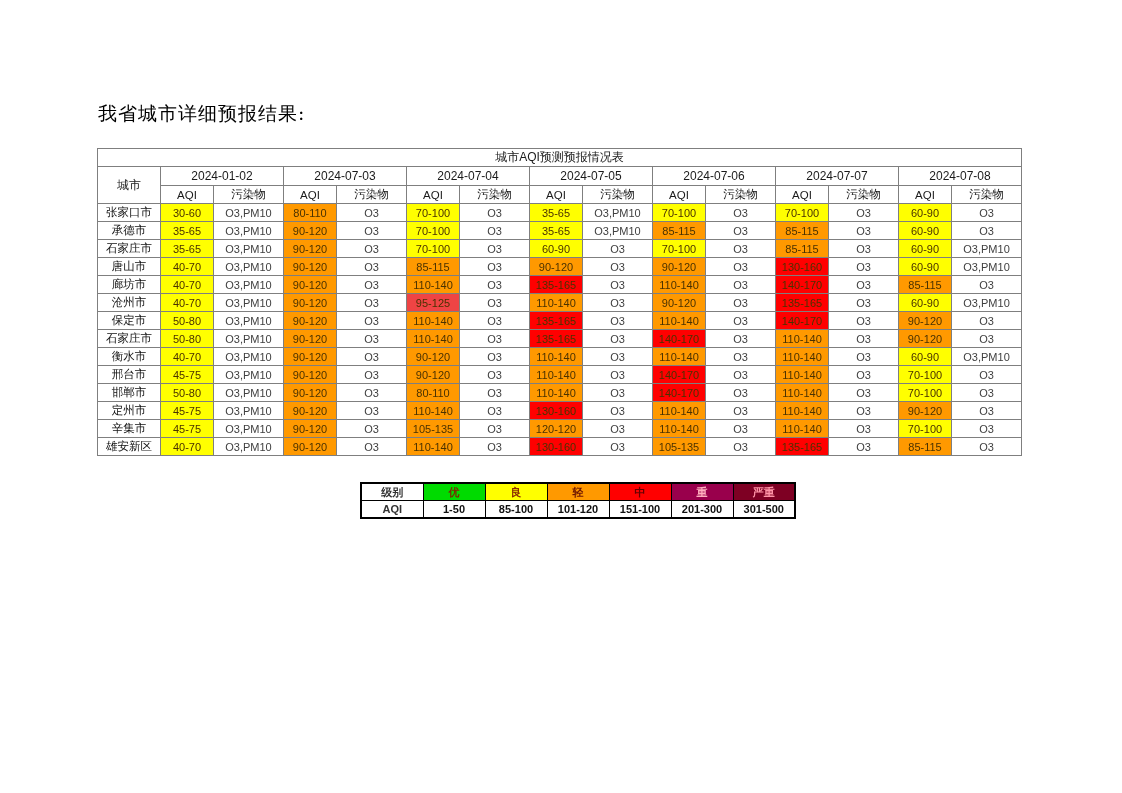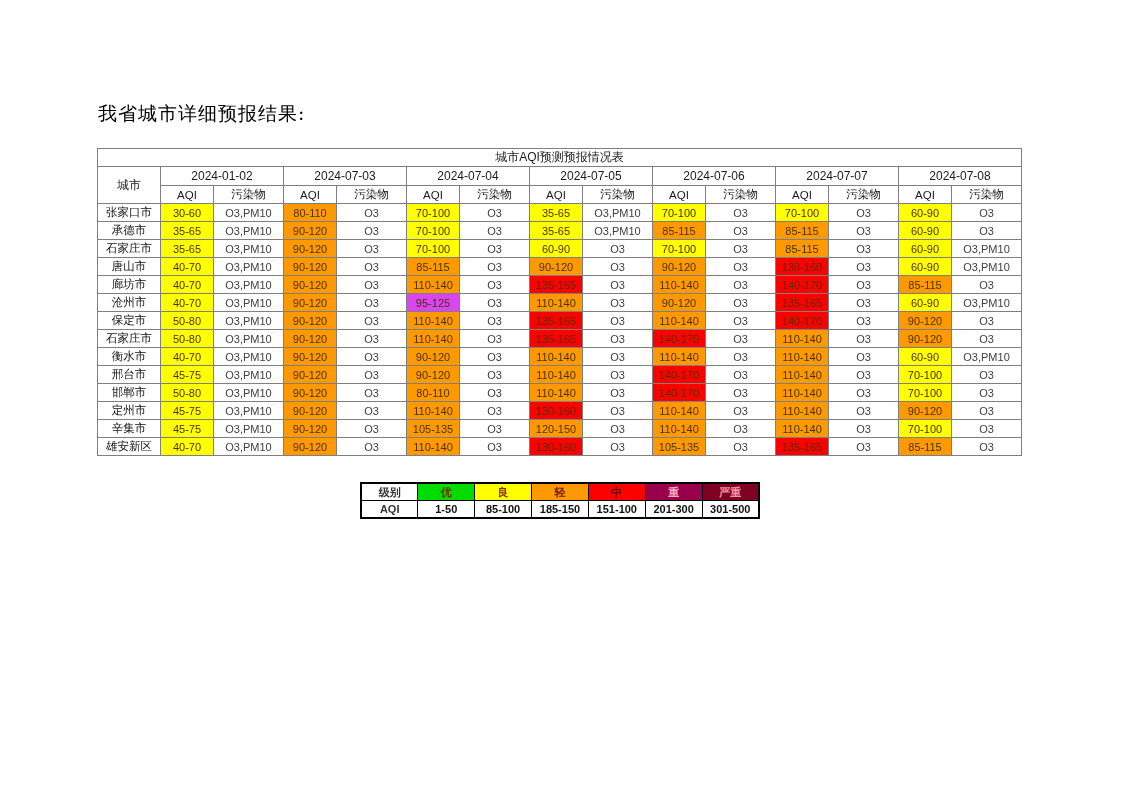--- a/index.html
+++ b/index.html
@@ -78,21 +78,21 @@
   }
   td.pol {
     font-size: 11px;
     color: #404040;
     background: #ffffff;
   }
   table.legend-table {
     position: absolute;
     left: 360px;
     top: 482px;
-    width: 400px;
+    width: 436px;
     border-collapse: collapse;
     table-layout: fixed;
     font-family: "Liberation Sans", sans-serif;
   }
   table.legend-table td, table.legend-table th {
     border: 1px solid #000000;
     padding: 0;
     text-align: center;
     vertical-align: middle;
     height: 16px;
@@ -248,21 +248,21 @@
           <td class="pol">O3</td>
           <td class="aqi" style="background: rgb(255, 153, 0);">85-115</td>
           <td class="pol">O3</td>
         </tr>
         <tr class="data-row">
           <td class="city">沧州市</td>
           <td class="aqi" style="background: rgb(255, 255, 0);">40-70</td>
           <td class="pol">O3,PM10</td>
           <td class="aqi" style="background: rgb(255, 153, 0);">90-120</td>
           <td class="pol">O3</td>
-          <td class="aqi" style="background: #d946ef;">95-125</td>
+          <td class="aqi" style="background: #ef4444;">95-125</td>
           <td class="pol">O3</td>
           <td class="aqi" style="background: rgb(255, 153, 0);">110-140</td>
           <td class="pol">O3</td>
           <td class="aqi" style="background: rgb(255, 153, 0);">90-120</td>
           <td class="pol">O3</td>
           <td class="aqi" style="background: rgb(255, 0, 0);">135-165</td>
           <td class="pol">O3</td>
           <td class="aqi" style="background: rgb(255, 255, 0);">60-90</td>
           <td class="pol">O3,PM10</td>
         </tr>
@@ -369,21 +369,21 @@
           <td class="pol">O3</td>
         </tr>
         <tr class="data-row">
           <td class="city">辛集市</td>
           <td class="aqi" style="background: rgb(255, 255, 0);">45-75</td>
           <td class="pol">O3,PM10</td>
           <td class="aqi" style="background: rgb(255, 153, 0);">90-120</td>
           <td class="pol">O3</td>
           <td class="aqi" style="background: rgb(255, 153, 0);">105-135</td>
           <td class="pol">O3</td>
-          <td class="aqi" style="background: rgb(255, 153, 0);">120-150</td>
+          <td class="aqi" style="background: rgb(255, 153, 0);">120-120</td>
           <td class="pol">O3</td>
           <td class="aqi" style="background: rgb(255, 153, 0);">110-140</td>
           <td class="pol">O3</td>
           <td class="aqi" style="background: rgb(255, 153, 0);">110-140</td>
           <td class="pol">O3</td>
           <td class="aqi" style="background: rgb(255, 255, 0);">70-100</td>
           <td class="pol">O3</td>
         </tr>
         <tr class="data-row">
           <td class="city">雄安新区</td>
@@ -413,21 +413,21 @@
           <td class="legend-level" style="background: rgb(255, 255, 0); color: rgb(138, 40, 0);">良</td>
           <td class="legend-level" style="background: rgb(255, 153, 0); color: rgb(107, 20, 0);">轻</td>
           <td class="legend-level" style="background: rgb(255, 0, 0); color: rgb(102, 0, 0);">中</td>
           <td class="legend-level" style="background: rgb(153, 0, 76); color: rgb(255, 175, 190);">重</td>
           <td class="legend-level" style="background: rgb(126, 0, 35); color: rgb(255, 147, 166);">严重</td>
         </tr>
       <tr>
         <td class="legend-head">AQI</td>
       <td class="legend-range">1-50</td>
           <td class="legend-range">85-100</td>
-          <td class="legend-range">185-150</td>
+          <td class="legend-range">101-120</td>
           <td class="legend-range">151-100</td>
           <td class="legend-range">201-300</td>
           <td class="legend-range">301-500</td>
         </tr>
     </tbody>
   </table>
 
 </div>
 
 </body></html>

